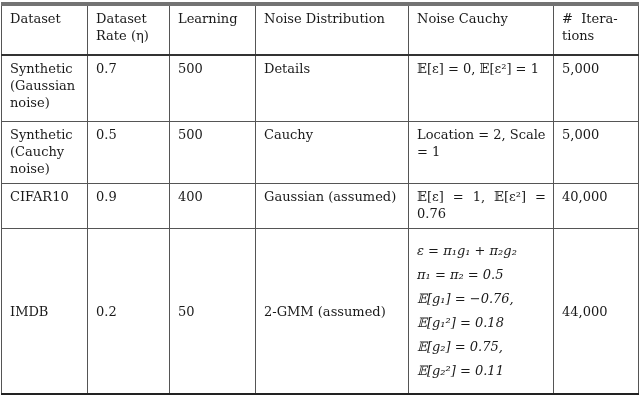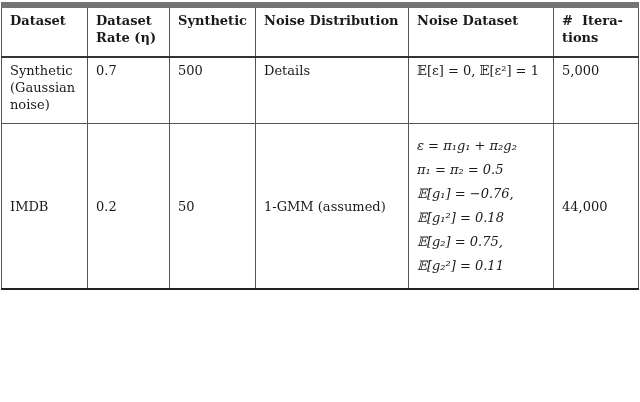--- a/index.html
+++ b/index.html
@@ -5,21 +5,21 @@
   html, body { margin:0; padding:0; background:#fff; }
   body { width:640px; height:402px; position:relative; overflow:hidden;
          font-family:"DejaVu Serif","Liberation Serif",serif; color:#1a1a1a; }
   table { position:absolute; left:1px; top:2px; border-collapse:collapse;
           table-layout:fixed; width:637px; font-size:13px; line-height:17px; }
   col.c1{width:86px} col.c2{width:82px} col.c3{width:86px}
   col.c4{width:153px} col.c5{width:145px} col.c6{width:85px}
   td, th { border-left:1px solid #555; border-right:1px solid #555;
            border-bottom:1px solid #555; padding:4px 7px 4px 8px; vertical-align:top;
            text-align:left; }
-  thead th { font-weight:bold; border-top:6px solid #737373; border-bottom:2px solid #333;
+  thead th { font-weight:normal; border-top:4px solid #737373; border-bottom:2px solid #333;
              height:40px; }
   tr.r1 td { height:57px;margin-top:30px; }
   tr.r2 td { height:53px; }
   tr.r3 td { height:36px; }
   tr.r4 td { height:152px; vertical-align:middle; border-bottom:2px solid #222; }
   tr.r4 td.details { padding-top:6px; padding-bottom:6px; }
   .dline { display:block; height:24px; line-height:24px; font-style:italic; }
   .justify { text-align:justify; }
 </style>
 </head>
@@ -34,43 +34,59 @@
       <col class="c5">
       <col class="c6">
     </colgroup>
   <thead>
     <tr>
       <th>Dataset</th>
       <th>
         <span>Dataset</span><br>
         <span>Rate (η)</span>
       </th>
-      <th>Synthetic</th>
+      <th>Learning</th>
       <th>Noise Distribution</th>
-      <th>Noise Dataset</th>
+      <th>Noise Cauchy</th>
       <th>
         <span style="white-space:pre">#  Itera-</span><br>
         <span>tions</span>
       </th>
     </tr>
   </thead>
   <tbody>
     <tr class="r1">
       <td>Synthetic (Gaussian noise)</td>
       <td>0.7</td>
       <td>500</td>
       <td>Details</td>
       <td>𝔼[ε] = 0, 𝔼[ε²] = 1</td>
       <td>5,000</td>
     </tr>
+    <tr class="r2">
+      <td>Synthetic (Cauchy noise)</td>
+      <td>0.5</td>
+      <td>500</td>
+      <td>Cauchy</td>
+      <td>Location = 2, Scale = 1</td>
+      <td>5,000</td>
+    </tr>
+    <tr class="r3">
+      <td>CIFAR10</td>
+      <td>0.9</td>
+      <td>400</td>
+      <td>Gaussian (assumed)</td>
+      <td class="justify">𝔼[ε] = 1, 𝔼[ε²] = 0.76</td>
+      <td>40,000</td>
+    </tr>
     <tr class="r4">
       <td>IMDB</td>
       <td>0.2</td>
       <td>50</td>
-      <td>1-GMM (assumed)</td>
+      <td>2-GMM (assumed)</td>
       <td class="details">
         <span class="dline">ε = π₁g₁ + π₂g₂</span>
         <span class="dline">π₁ = π₂ = 0.5</span>
         <span class="dline">𝔼[g₁] = −0.76,</span>
         <span class="dline">𝔼[g₁²] = 0.18</span>
         <span class="dline">𝔼[g₂] = 0.75,</span>
         <span class="dline">𝔼[g₂²] = 0.11</span>
       </td>
       <td>44,000</td>
     </tr>

